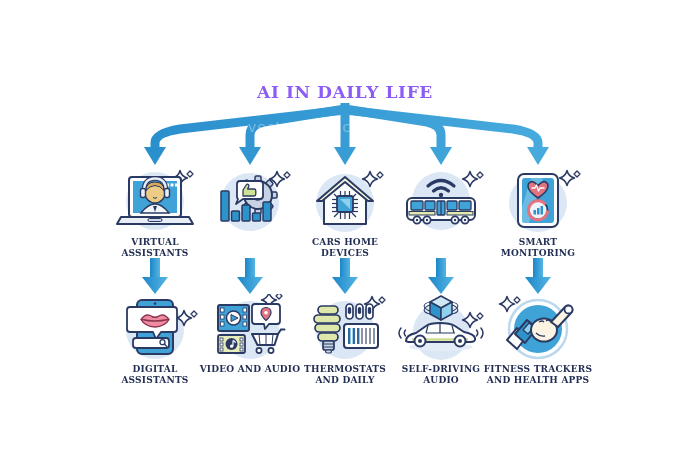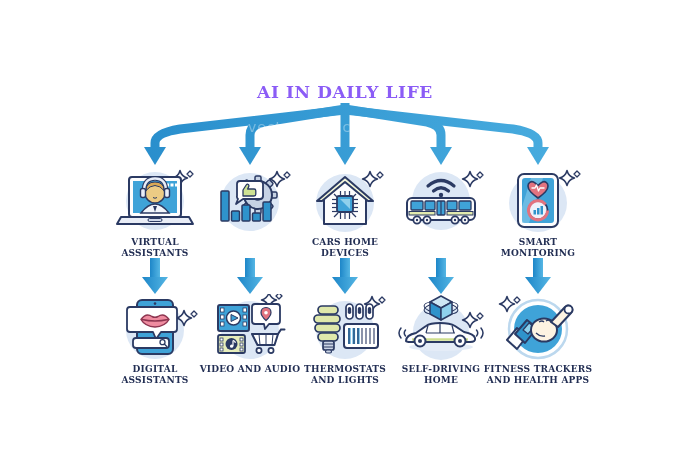--- a/index.html
+++ b/index.html
@@ -331,21 +331,21 @@
           <line x1="68" y1="34" x2="68" y2="50"></line>
         <line x1="72" y1="34" x2="72" y2="50"></line>
           <line x1="76" y1="34" x2="76" y2="50"></line>
         <line x1="51" y1="34" x2="51" y2="50"></line>
           <line x1="56" y1="34" x2="56" y2="50"></line>
         <line x1="60" y1="34" x2="60" y2="50"></line>
       </g>
     </svg>
     <div class="label">
       <span>THERMOSTATS</span><br>
-      <span>AND LIGHTS</span>
+      <span>AND DAILY</span>
     </div>
   </div>
 
   <div class="node row2 c4">
     <svg class="icon" width="94" height="68" viewBox="0 0 94 68">
       <circle cx="47" cy="38" r="28" fill="#dce7f5"></circle>
       <use href="#sparkles" transform="translate(76,26)"></use>
       <ellipse cx="47" cy="14" rx="17" ry="6" fill="none" stroke="#2b3a63" stroke-width="1" transform="rotate(-8 47 14)"></ellipse>
       <ellipse cx="47" cy="14" rx="17" ry="6" fill="none" stroke="#2b3a63" stroke-width="1" transform="rotate(8 47 14)"></ellipse>
       <path d="M47,2 L58,8 L47,14 L36,8 Z" fill="#cfe7f4" stroke="#2b3a63" stroke-width="1.5" stroke-linejoin="round"></path>
@@ -357,21 +357,21 @@
       <line x1="18" y1="45.5" x2="74" y2="45.5" stroke="#cede8e" stroke-width="2.4"></line>
       <circle cx="26" cy="47" r="5.5" fill="#fff" stroke="#2b3a63" stroke-width="2"></circle>
       <circle cx="26" cy="47" r="2" fill="#2b3a63"></circle>
       <circle cx="66" cy="47" r="5.5" fill="#fff" stroke="#2b3a63" stroke-width="2"></circle>
       <circle cx="66" cy="47" r="2" fill="#2b3a63"></circle>
       <path d="M7,34 q-4,5 0,10 M11.5,36 q-2.5,3 0,6" fill="none" stroke="#2b3a63" stroke-width="1.5" stroke-linecap="round"></path>
       <path d="M87,34 q4,5 0,10 M82.5,36 q2.5,3 0,6" fill="none" stroke="#2b3a63" stroke-width="1.5" stroke-linecap="round"></path>
     </svg>
     <div class="label">
       <span>SELF-DRIVING</span><br>
-      <span>HOME</span>
+      <span>AUDIO</span>
     </div>
   </div>
 
   <div class="node row2 c5">
     <svg class="icon" width="94" height="68" viewBox="0 0 94 68">
       <circle cx="47" cy="35" r="29" fill="none" stroke="#bcd8ee" stroke-width="2.5"></circle>
       <circle cx="47" cy="35" r="24" fill="#3fa3d8"></circle>
       <use href="#sparkles" transform="translate(16,10)"></use>
       <path d="M16,46 L26,34 L36,42 L26,55 Z" fill="#fdfdfd" stroke="#2b3a63" stroke-width="2" stroke-linejoin="round"></path>
       <path d="M24,40 L36,26 L46,34 L34,49 Z" fill="#2f93cb" stroke="#2b3a63" stroke-width="2" stroke-linejoin="round"></path>

